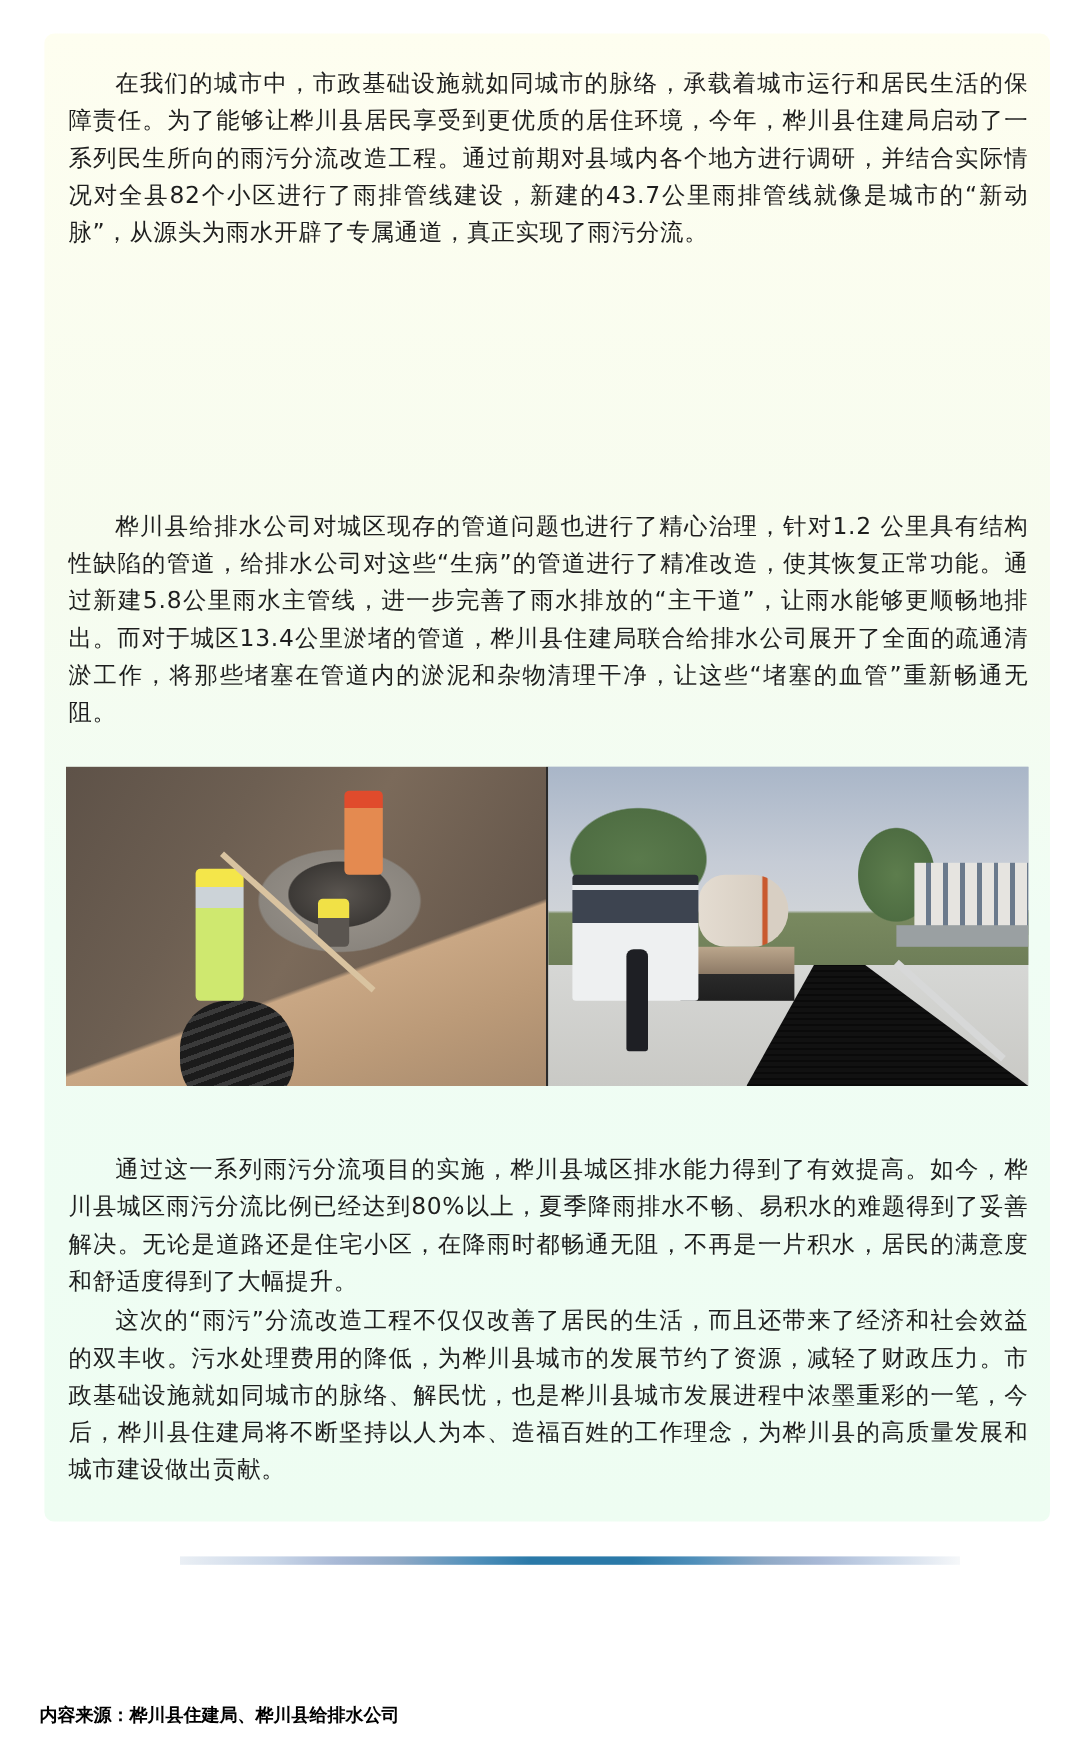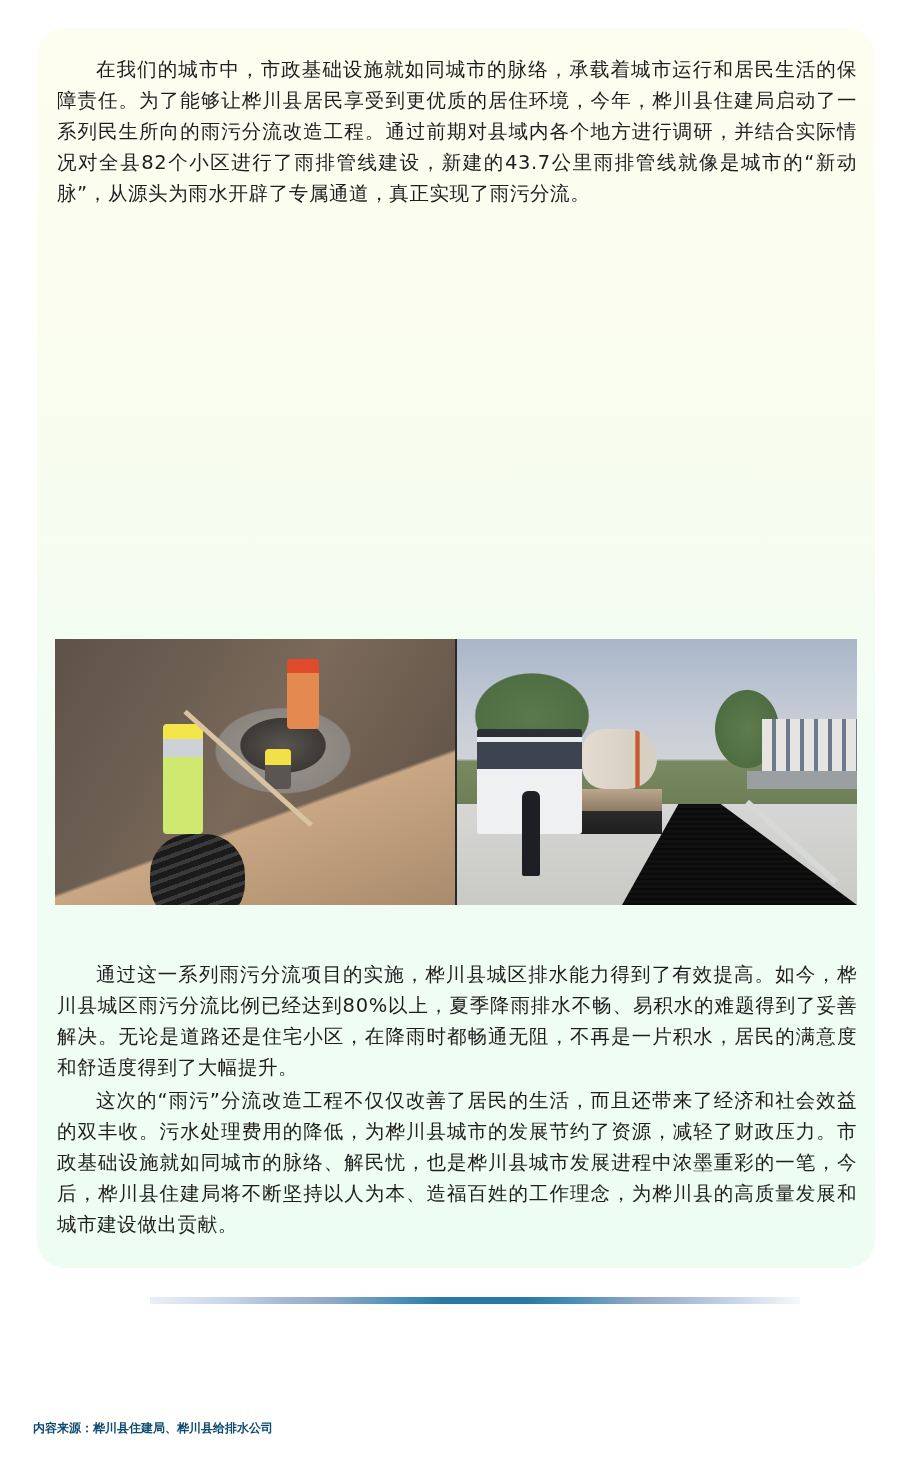--- a/index.html
+++ b/index.html
@@ -14,21 +14,21 @@
       overflow: hidden;
       font-family: "DejaVu Sans", "Liberation Sans", sans-serif;
       color: #222222;
     }
     .card {
       position: absolute;
       left: 37px;
       top: 28px;
       width: 838px;
       height: 1240px;
-      border-radius: 28px;
+      border-radius: 8px;
       background: linear-gradient(180deg, #fefef0 0%, #f7fcef 35%, #f0fdf4 60%, #eefdf2 100%);
       box-sizing: border-box;
       text-decoration: underline;
     }
     .para {
       position: absolute;
       left: 20px;
       width: 800px;
       margin: 0;
       font-size: 19.5px;
@@ -210,32 +210,33 @@
         #8fa9c6 75%,
         #a9b9d6 82%,
         #c9d6e8 90%,
         rgba(240,243,246,0.6) 100%);
     }
 
     .source {
       position: absolute;
       left: 33px;
       top: 1420px;
-      font-size: 12px;
+      font-size: 15px;
       font-weight: bold;
-      color: #0c4a6e;
+      color: #000000;
       letter-spacing: 0px;
       white-space: nowrap;
     }
   </style>
 </head>
 <body>
 
 <div class="card">
   <p class="para p1">在我们的城市中，市政基础设施就如同城市的脉络，承载着城市运行和居民生活的保障责任。为了能够让桦川县居民享受到更优质的居住环境，今年，桦川县住建局启动了一系列民生所向的雨污分流改造工程。通过前期对县域内各个地方进行调研，并结合实际情况对全县82个小区进行了雨排管线建设，新建的43.7公里雨排管线就像是城市的“新动脉”，从源头为雨水开辟了专属通道，真正实现了雨污分流。</p>
+  <p class="para p3">桦川县给排水公司对城区现存的管道问题也进行了精心治理，针对1.2 公里具有结构性缺陷的管道，给排水公司对这些“生病”的管道进行了精准改造，使其恢复正常功能。通过新建5.8公里雨水主管线，进一步完善了雨水排放的“主干道”，让雨水能够更顺畅地排出。而对于城区13.4公里淤堵的管道，桦川县住建局联合给排水公司展开了全面的疏通清淤工作，将那些堵塞在管道内的淤泥和杂物清理干净，让这些“堵塞的血管”重新畅通无阻。</p>
 
   <div class="photo-row">
     <div class="photo photo-left">
       <div class="pipe"></div>
       <div class="worker w1"></div>
       <div class="worker w2"></div>
       <div class="worker w3"></div>
       <div class="shovel"></div>
     </div>
     <div class="photo-divider"></div>

